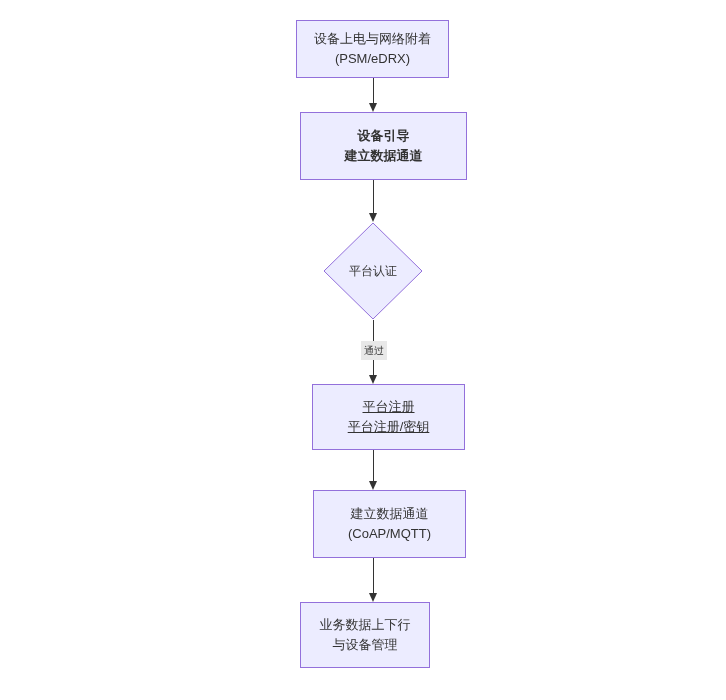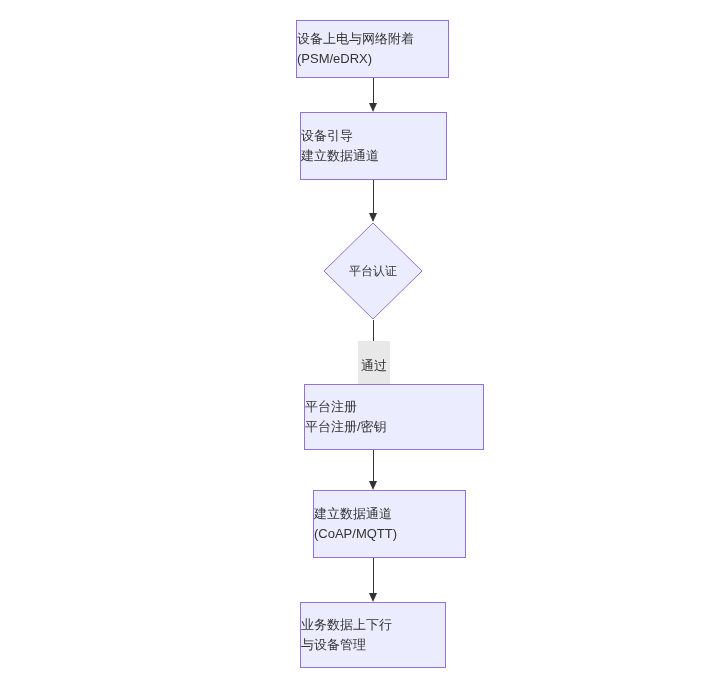--- a/index.html
+++ b/index.html
@@ -15,21 +15,21 @@
     position: absolute;
     box-sizing: border-box;
     background: #ECECFF;
     border: 1px solid #9370DB;
     color: #333333;
     font-size: 13px;
     line-height: 20px;
     text-align: center;
     display: flex;
     flex-direction: column;
-    align-items: flex-start;
+    align-items: center;
     justify-content: center;
   }
   .node span { display: block; white-space: nowrap; }
   .diamond-wrap { position: absolute; left: 323px; top: 222px; width: 100px; height: 98px; }
   .diamond-wrap svg { position: absolute; left: 0; top: 0; }
   .diamond-label {
     position: absolute; left: 0; top: 0; right: 0; bottom: 0;
     display: flex; align-items: center; justify-content: center;
     color: #333333; font-size: 12px; white-space: nowrap;
   }
@@ -37,70 +37,70 @@
   .arrow-head {
     position: absolute; left: 369px; width: 0; height: 0;
     border-left: 4.5px solid transparent;
     border-right: 4.5px solid transparent;
     border-top: 9px solid #333333;
   }
   .edge-label {
     position: absolute; left: 374px; top: 341px;
     transform: translateX(-50%);
     background: #E8E8E8; color: #333333;
-    font-size: 13px; line-height: 19px;
-    padding: 15px 3px; white-space: nowrap;
+    font-size: 10px; line-height: 19px;
+    padding: 0 3px; white-space: nowrap;
   }
 </style>
 </head>
 <body>
 
 <div class="canvas">
 
   <div class="node" style="left:296px; top:20px; width:153px; height:58px;">
     <span>设备上电与网络附着</span>
     <span>(PSM/eDRX)</span>
   </div>
 
   <div class="edge-line" style="top:78px; height:26px;"></div>
   <div class="arrow-head" style="top:103px;"></div>
 
-  <div class="node" style="left:300px; top:112px; width:147px; height:68px;">
+  <div class="node" style="left:300px; top:112px; width:167px; height:68px;font-weight:bold;">
     <span>设备引导</span>
     <span>建立数据通道</span>
   </div>
 
   <div class="edge-line" style="top:180px; height:33px;"></div>
   <div class="arrow-head" style="top:213px;"></div>
 
   <div class="diamond-wrap">
     <svg width="100" height="98" viewBox="0 0 100 98">
       <polygon points="50,1 99,49 50,97 1,49" fill="#ECECFF" stroke="#9370DB" stroke-width="1"></polygon>
     </svg>
     <div class="diamond-label">平台认证</div>
   </div>
 
   <div class="edge-line" style="top:320px; height:55px;"></div>
   <div class="arrow-head" style="top:375px;"></div>
   <div class="edge-label">通过</div>
 
-  <div class="node" style="left:304px; top:384px; width:180px; height:66px;">
+  <div class="node" style="left:312px; top:384px; width:153px; height:66px;text-decoration:underline;">
     <span>平台注册</span>
     <span>平台注册/密钥</span>
   </div>
 
   <div class="edge-line" style="top:450px; height:31px;"></div>
   <div class="arrow-head" style="top:481px;"></div>
 
   <div class="node" style="left:295px; top:490px; width:153px; height:68px;margin-left:18px;">
     <span>建立数据通道</span>
     <span>(CoAP/MQTT)</span>
   </div>
 
   <div class="edge-line" style="top:558px; height:35px;"></div>
   <div class="arrow-head" style="top:593px;"></div>
 
-  <div class="node" style="left:300px; top:602px; width:146px; height:66px;">
+  <div class="node" style="left:300px; top:602px; width:130px; height:66px;">
     <span>业务数据上下行</span>
     <span>与设备管理</span>
   </div>
 
 </div>
 
 </body></html>

